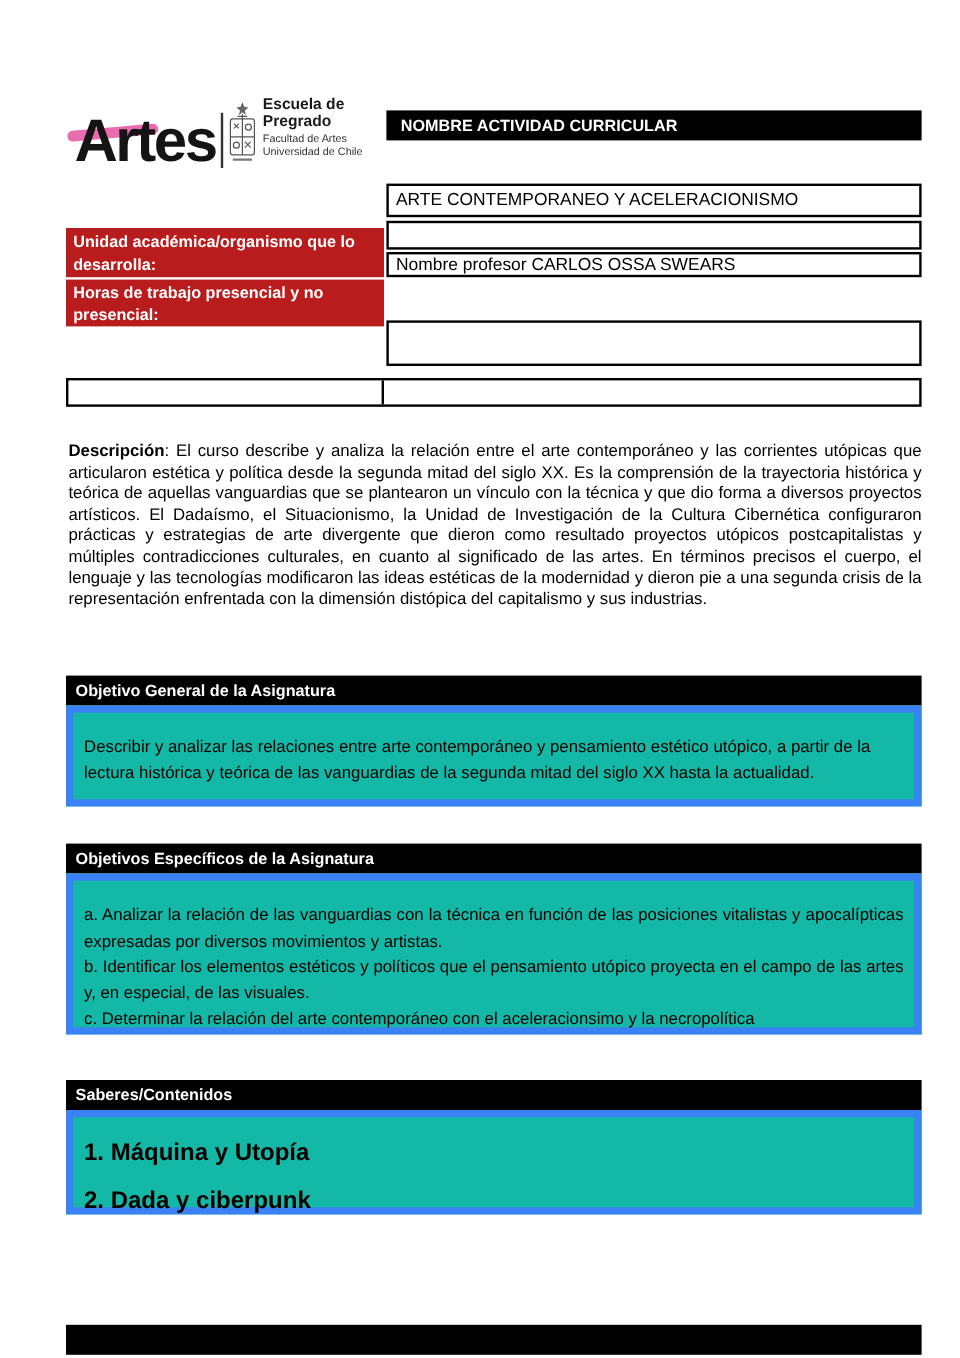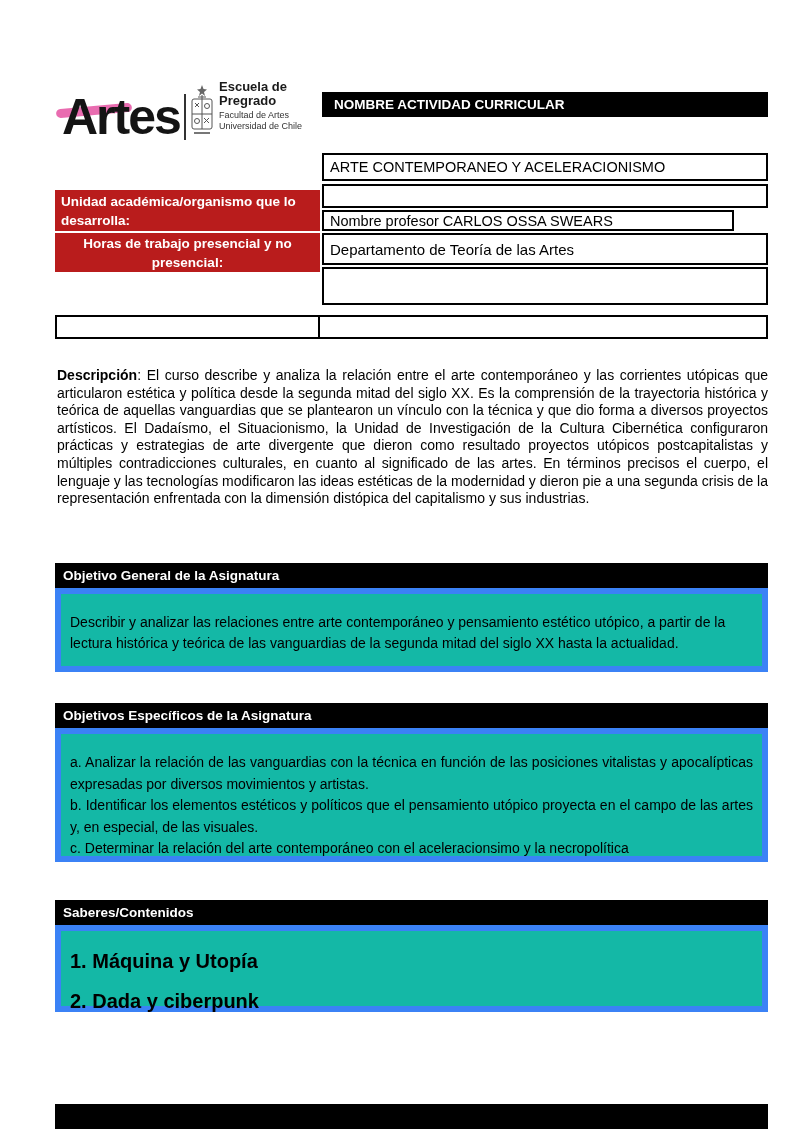--- a/index.html
+++ b/index.html
@@ -62,26 +62,25 @@
 
   <div class="abs" style="left:219px; top:80px; width:120px;">
     <div class="logo-school">Escuela de Pregrado</div>
     <div class="logo-small" style="margin-top:2px;">Facultad de Artes</div>
     <div class="logo-small">Universidad de Chile</div>
   </div>
 
   <div class="abs blackbar" style="left:322px; top:92px; width:446px; height:25px; line-height:25px; padding-left:12px;">NOMBRE ACTIVIDAD CURRICULAR</div>
   <div class="abs cell" style="left:322px; top:117px; width:446px; height:28px;">ARTE CONTEMPORANEO Y ACELERACIONISMO</div>
   <div class="abs cell" style="left:322px; top:148px; width:446px; height:24px;"></div>
-  <div class="abs cell" style="left:322px; top:174px; width:412px; height:21px;">Nombre profesor CARLOS OSSA SWEARS</div>
+  <div class="abs cell" style="left:322px; top:174px; width:446px; height:21px;">Nombre profesor CARLOS OSSA SWEARS</div>
 
   <div class="abs blackcell" style="left:55px; top:190px; width:265px; height:41px; display:flex; align-items:center;">Unidad académica/organismo que lo desarrolla:</div>
-  <div class="abs cell" style="left:322px; top:197px; width:446px; height:32px; font-size:15px;">Departamento de Teoría de las Artes</div>
 
-  <div class="abs blackcell" style="left:55px; top:233px; width:265px; height:39px; display:flex; align-items:center;text-align:center;">Horas de trabajo presencial y no presencial:</div>
+  <div class="abs blackcell" style="left:55px; top:233px; width:265px; height:39px; display:flex; align-items:center;">Horas de trabajo presencial y no presencial:</div>
   <div class="abs cell" style="left:322px; top:231px; width:446px; height:38px;"></div>
 
   <div class="abs" style="left:55px; top:315px; width:713px; height:24px; border:2px solid #000; background:#fff;">
     <span class="abs" style="left:0; top:0; width:263px; height:20px; border-right:2px solid #000; font-size:14px; padding-left:6px;"></span>
     <span class="abs" style="left:265px; top:0; width:444px; height:20px; font-size:14px; padding-left:6px;"></span>
   </div>
 
   <div class="abs desc" style="left:57px; top:367px; width:711px;">
     <b>Descripción</b><span>: El curso describe y analiza la relación entre el arte contemporáneo y las corrientes utópicas que articularon estética y política desde la segunda mitad del siglo XX. Es la comprensión de la trayectoria histórica y teórica de aquellas vanguardias que se plantearon un vínculo con la técnica y que dio forma a diversos proyectos artísticos. El Dadaísmo, el Situacionismo, la Unidad de Investigación de la Cultura Cibernética configuraron prácticas y estrategias de arte divergente que dieron como resultado proyectos utópicos postcapitalistas y múltiples contradicciones culturales, en cuanto al significado de las artes. En términos precisos el cuerpo, el lenguaje y las tecnologías modificaron las ideas estéticas de la modernidad y dieron pie a una segunda crisis de la representación enfrentada con la dimensión distópica del capitalismo y sus industrias.</span>
   </div>

